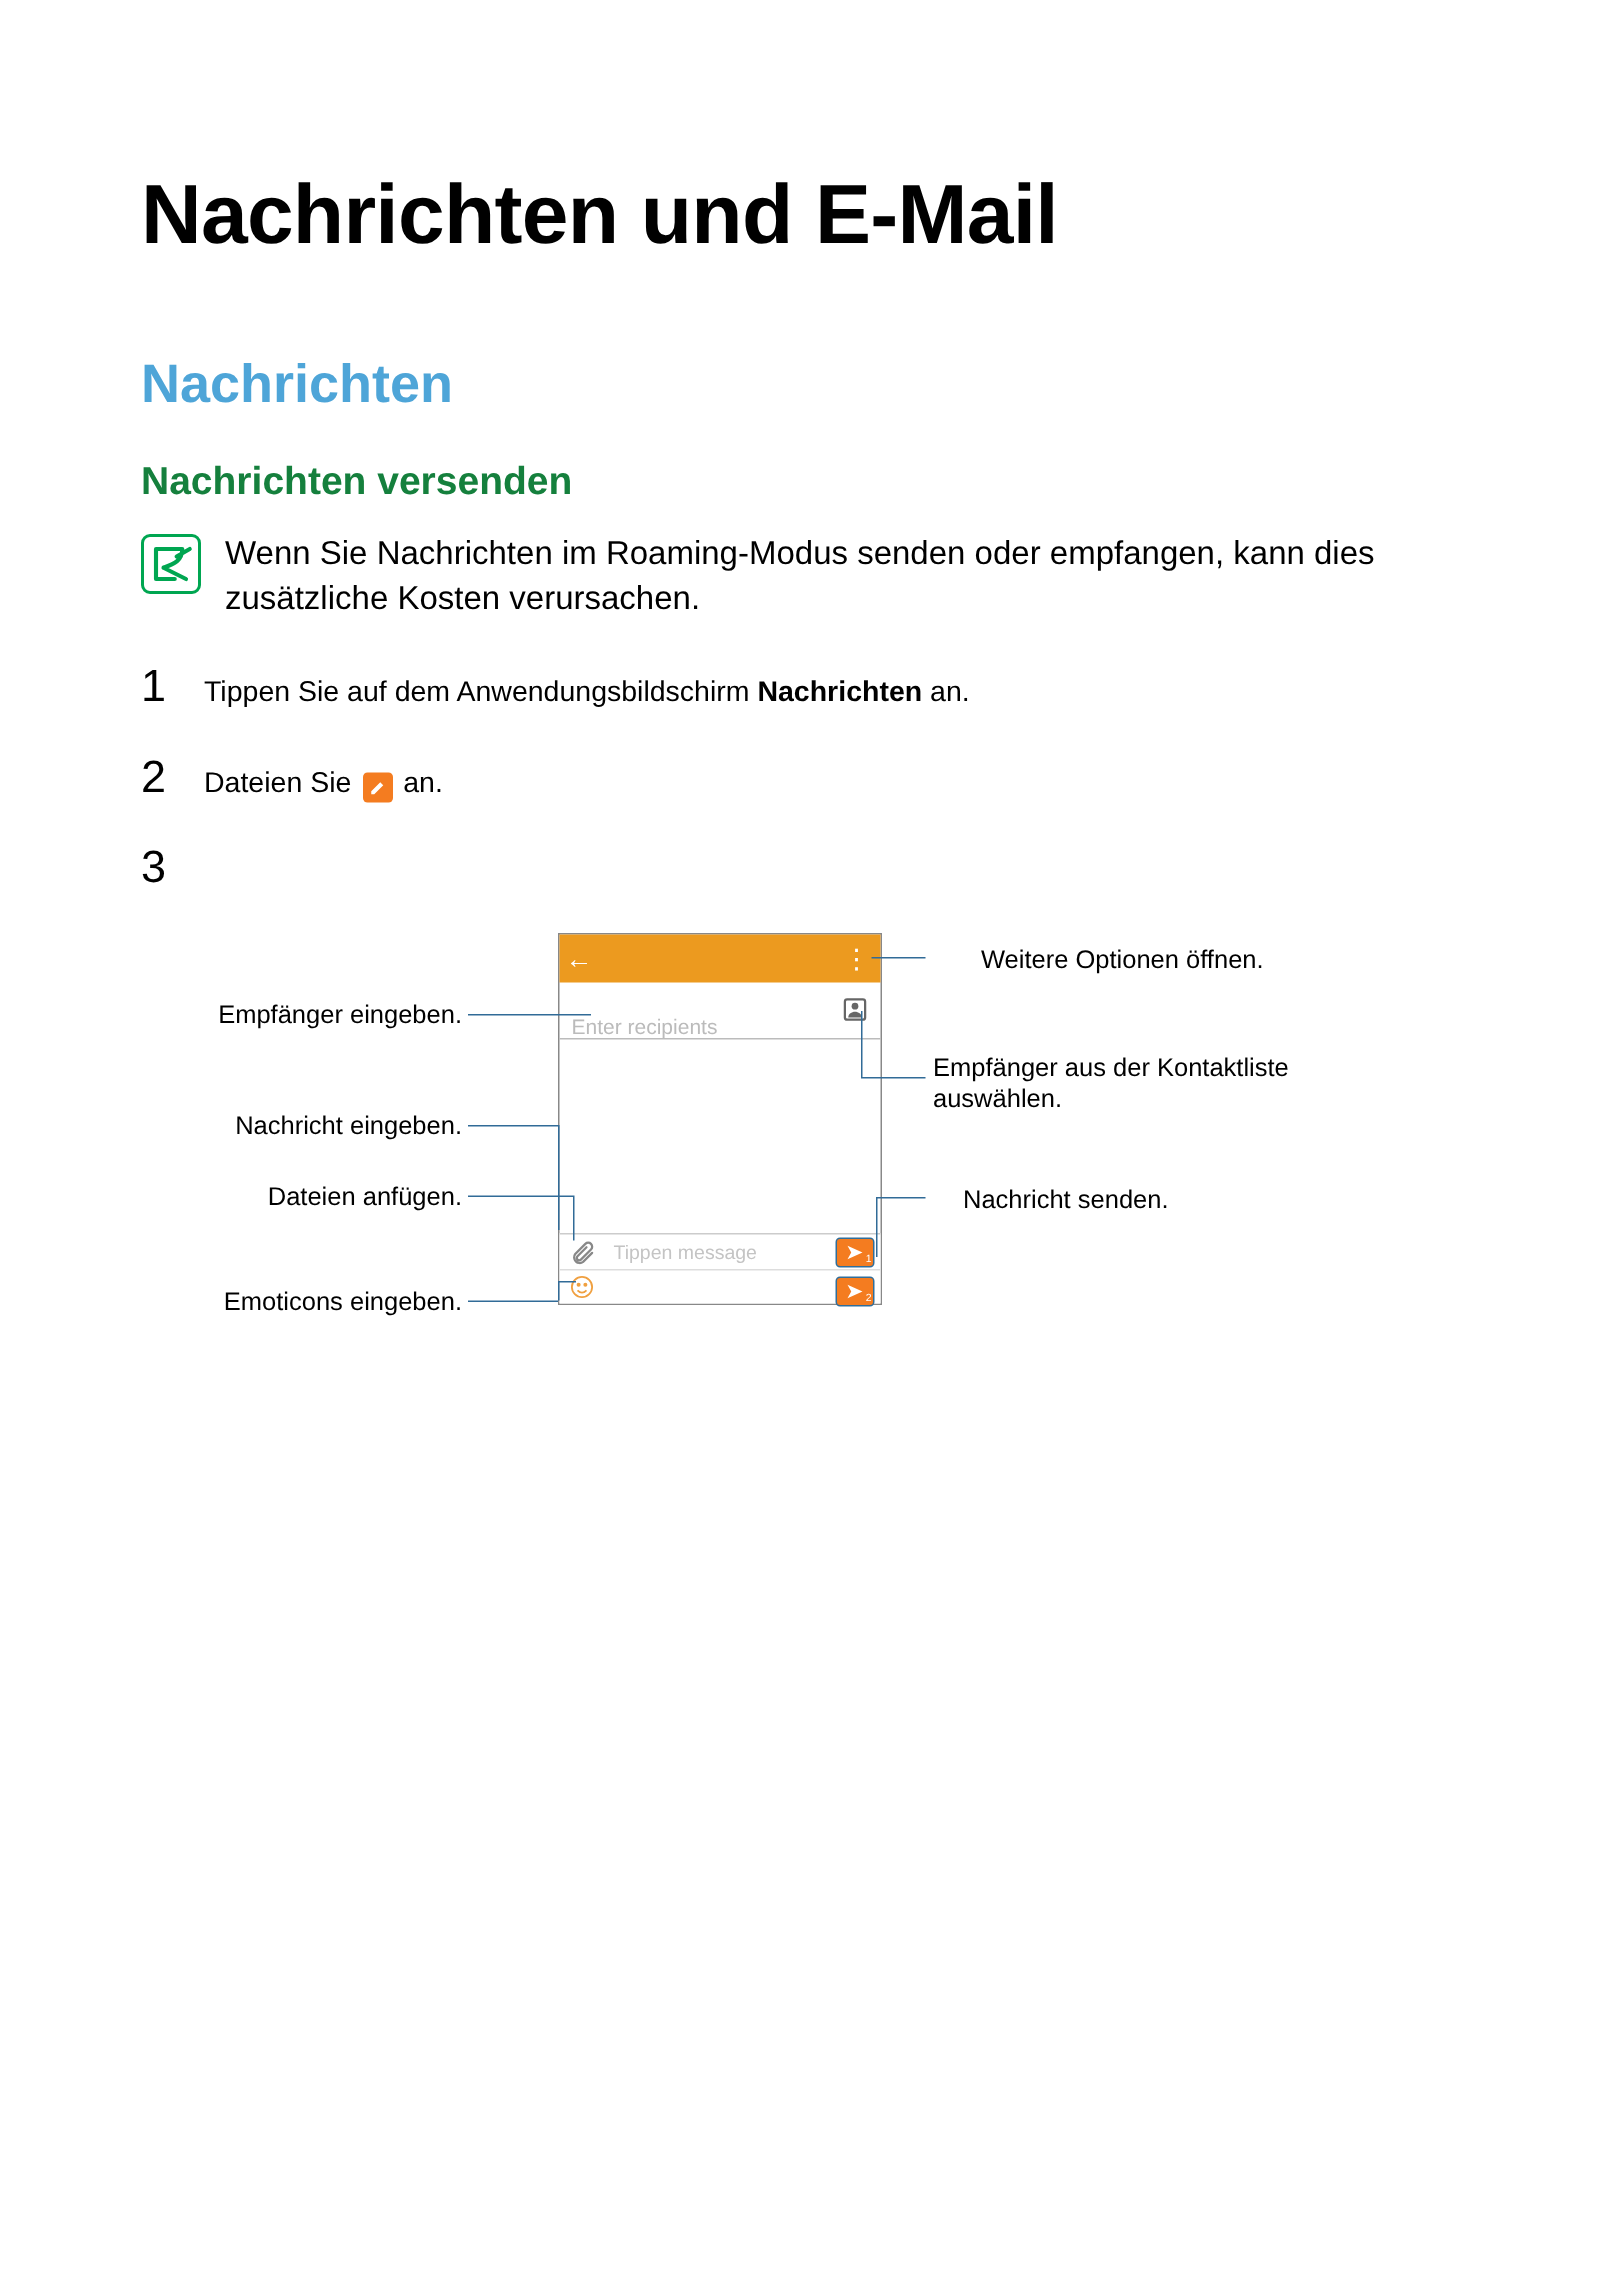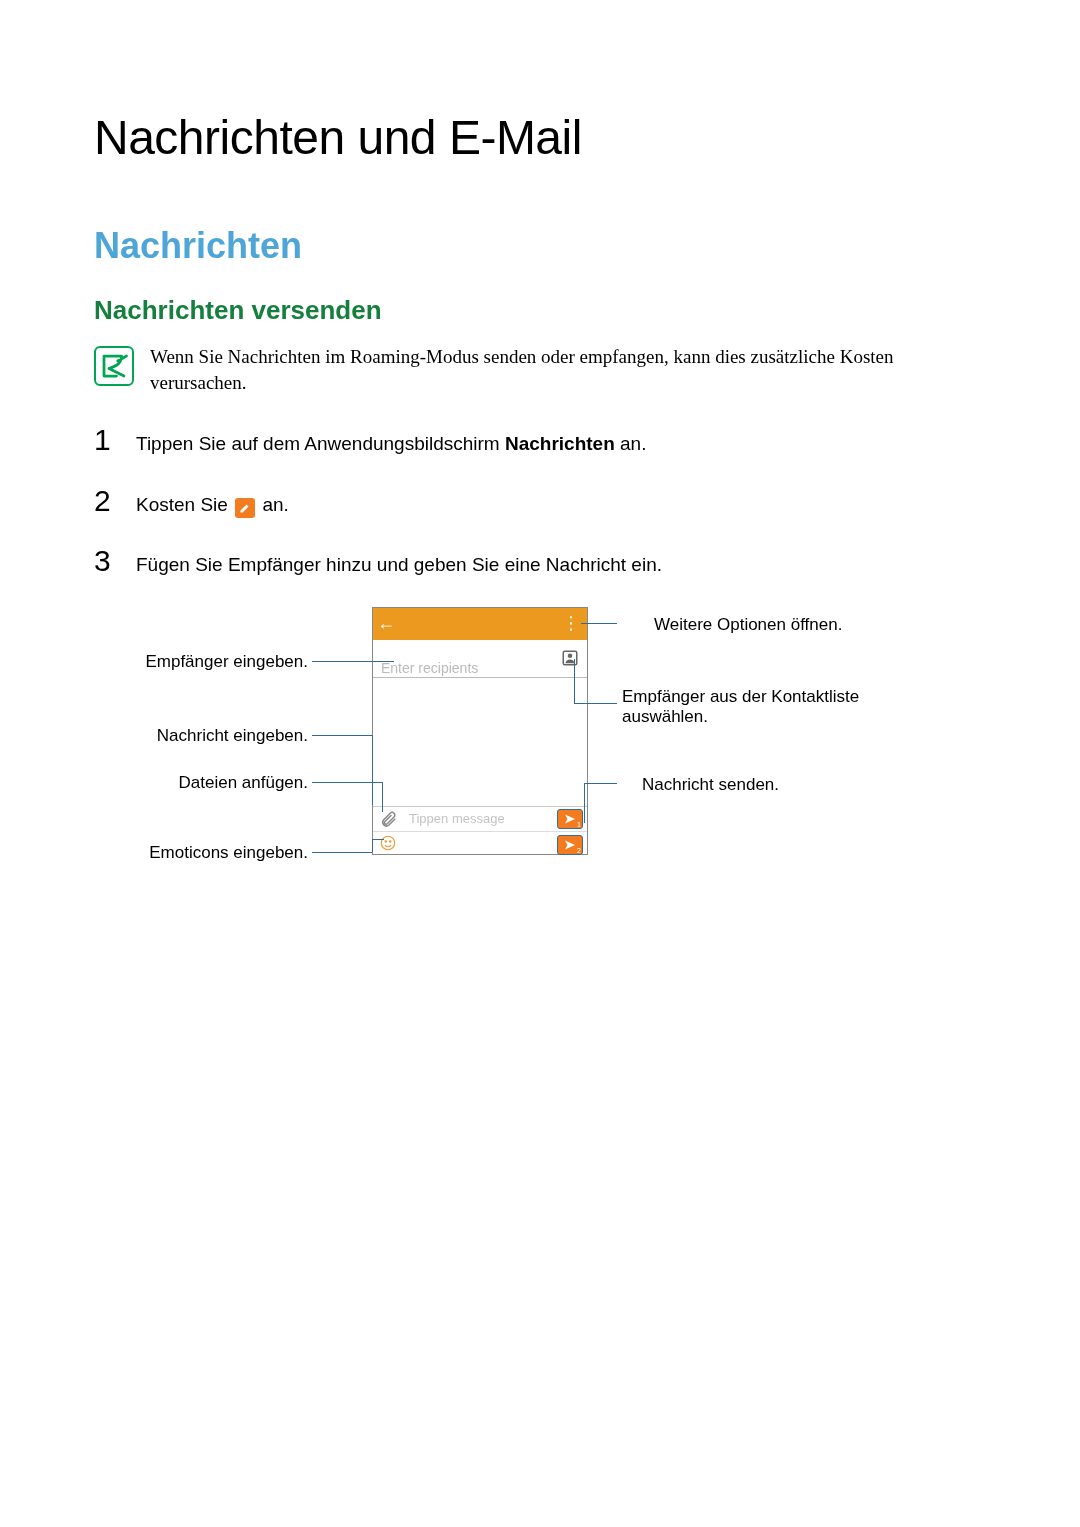--- a/index.html
+++ b/index.html
@@ -8,22 +8,22 @@
     font-family: Arial, Helvetica, sans-serif;
     background: #fff;
     width: 1080px;
     color: #000;
   }
   .page {
     padding: 100px 94px 50px 94px;
     position: relative;
   }
   h1.chapter {
-    font-size: 48px;
-    font-weight: normal;
+    font-size: 56px;
+    font-weight: bold;
     margin: 10px 0 60px 0;
     letter-spacing: -0.5px;
   }
   h2.section {
     font-size: 36px;
     font-weight: bold;
     color: #4EA5D8;
     margin: 0 0 28px 0;
   }
   h3.subsection {
@@ -57,23 +57,22 @@
   .note-icon svg {
     width: 30px;
     height: 30px;
     stroke: #00A651;
     fill: none;
     stroke-width: 2.2;
     stroke-linecap: round;
     stroke-linejoin: round;
   }
   .note-text {
-    font-size: 19px;
+    font-size: 22px;
     line-height: 1.35;
-    font-family: Liberation Serif, serif;
   }
   ol.steps {
     list-style: none;
     padding: 0;
     margin: 30px 0 0 0;
   }
   ol.steps > li {
     display: flex;
     align-items: baseline;
     gap: 20px;
@@ -282,33 +281,32 @@
   <ol class="steps">
     <li>
       <span class="step-num">1</span>
       <span class="step-text">
         <span>Tippen Sie auf dem Anwendungsbildschirm </span><b>Nachrichten</b><span> an.</span>
       </span>
     </li>
     <li>
       <span class="step-num">2</span>
       <span class="step-text">
-        <span>Kosten Sie </span>
+        <span>Dateien Sie </span>
         <span class="inline-icon">
           <svg viewBox="0 0 24 24">
               <path d="M3 17 L3 21 L7 21 L19 9 L15 5 Z M15 5 L19 9"></path>
             </svg>
         </span>
         <span> an.</span>
       </span>
     </li>
     <li>
       <span class="step-num">3</span>
       <span class="step-text">
-        <span>Fügen Sie Empfänger hinzu und geben Sie eine Nachricht ein.</span>
       </span>
     </li>
   </ol>
 
   <div class="diagram">
 
     <div class="phone">
       <div class="phone-header">
         <div class="ph-back">←</div>
         <div class="ph-title">New message</div>

